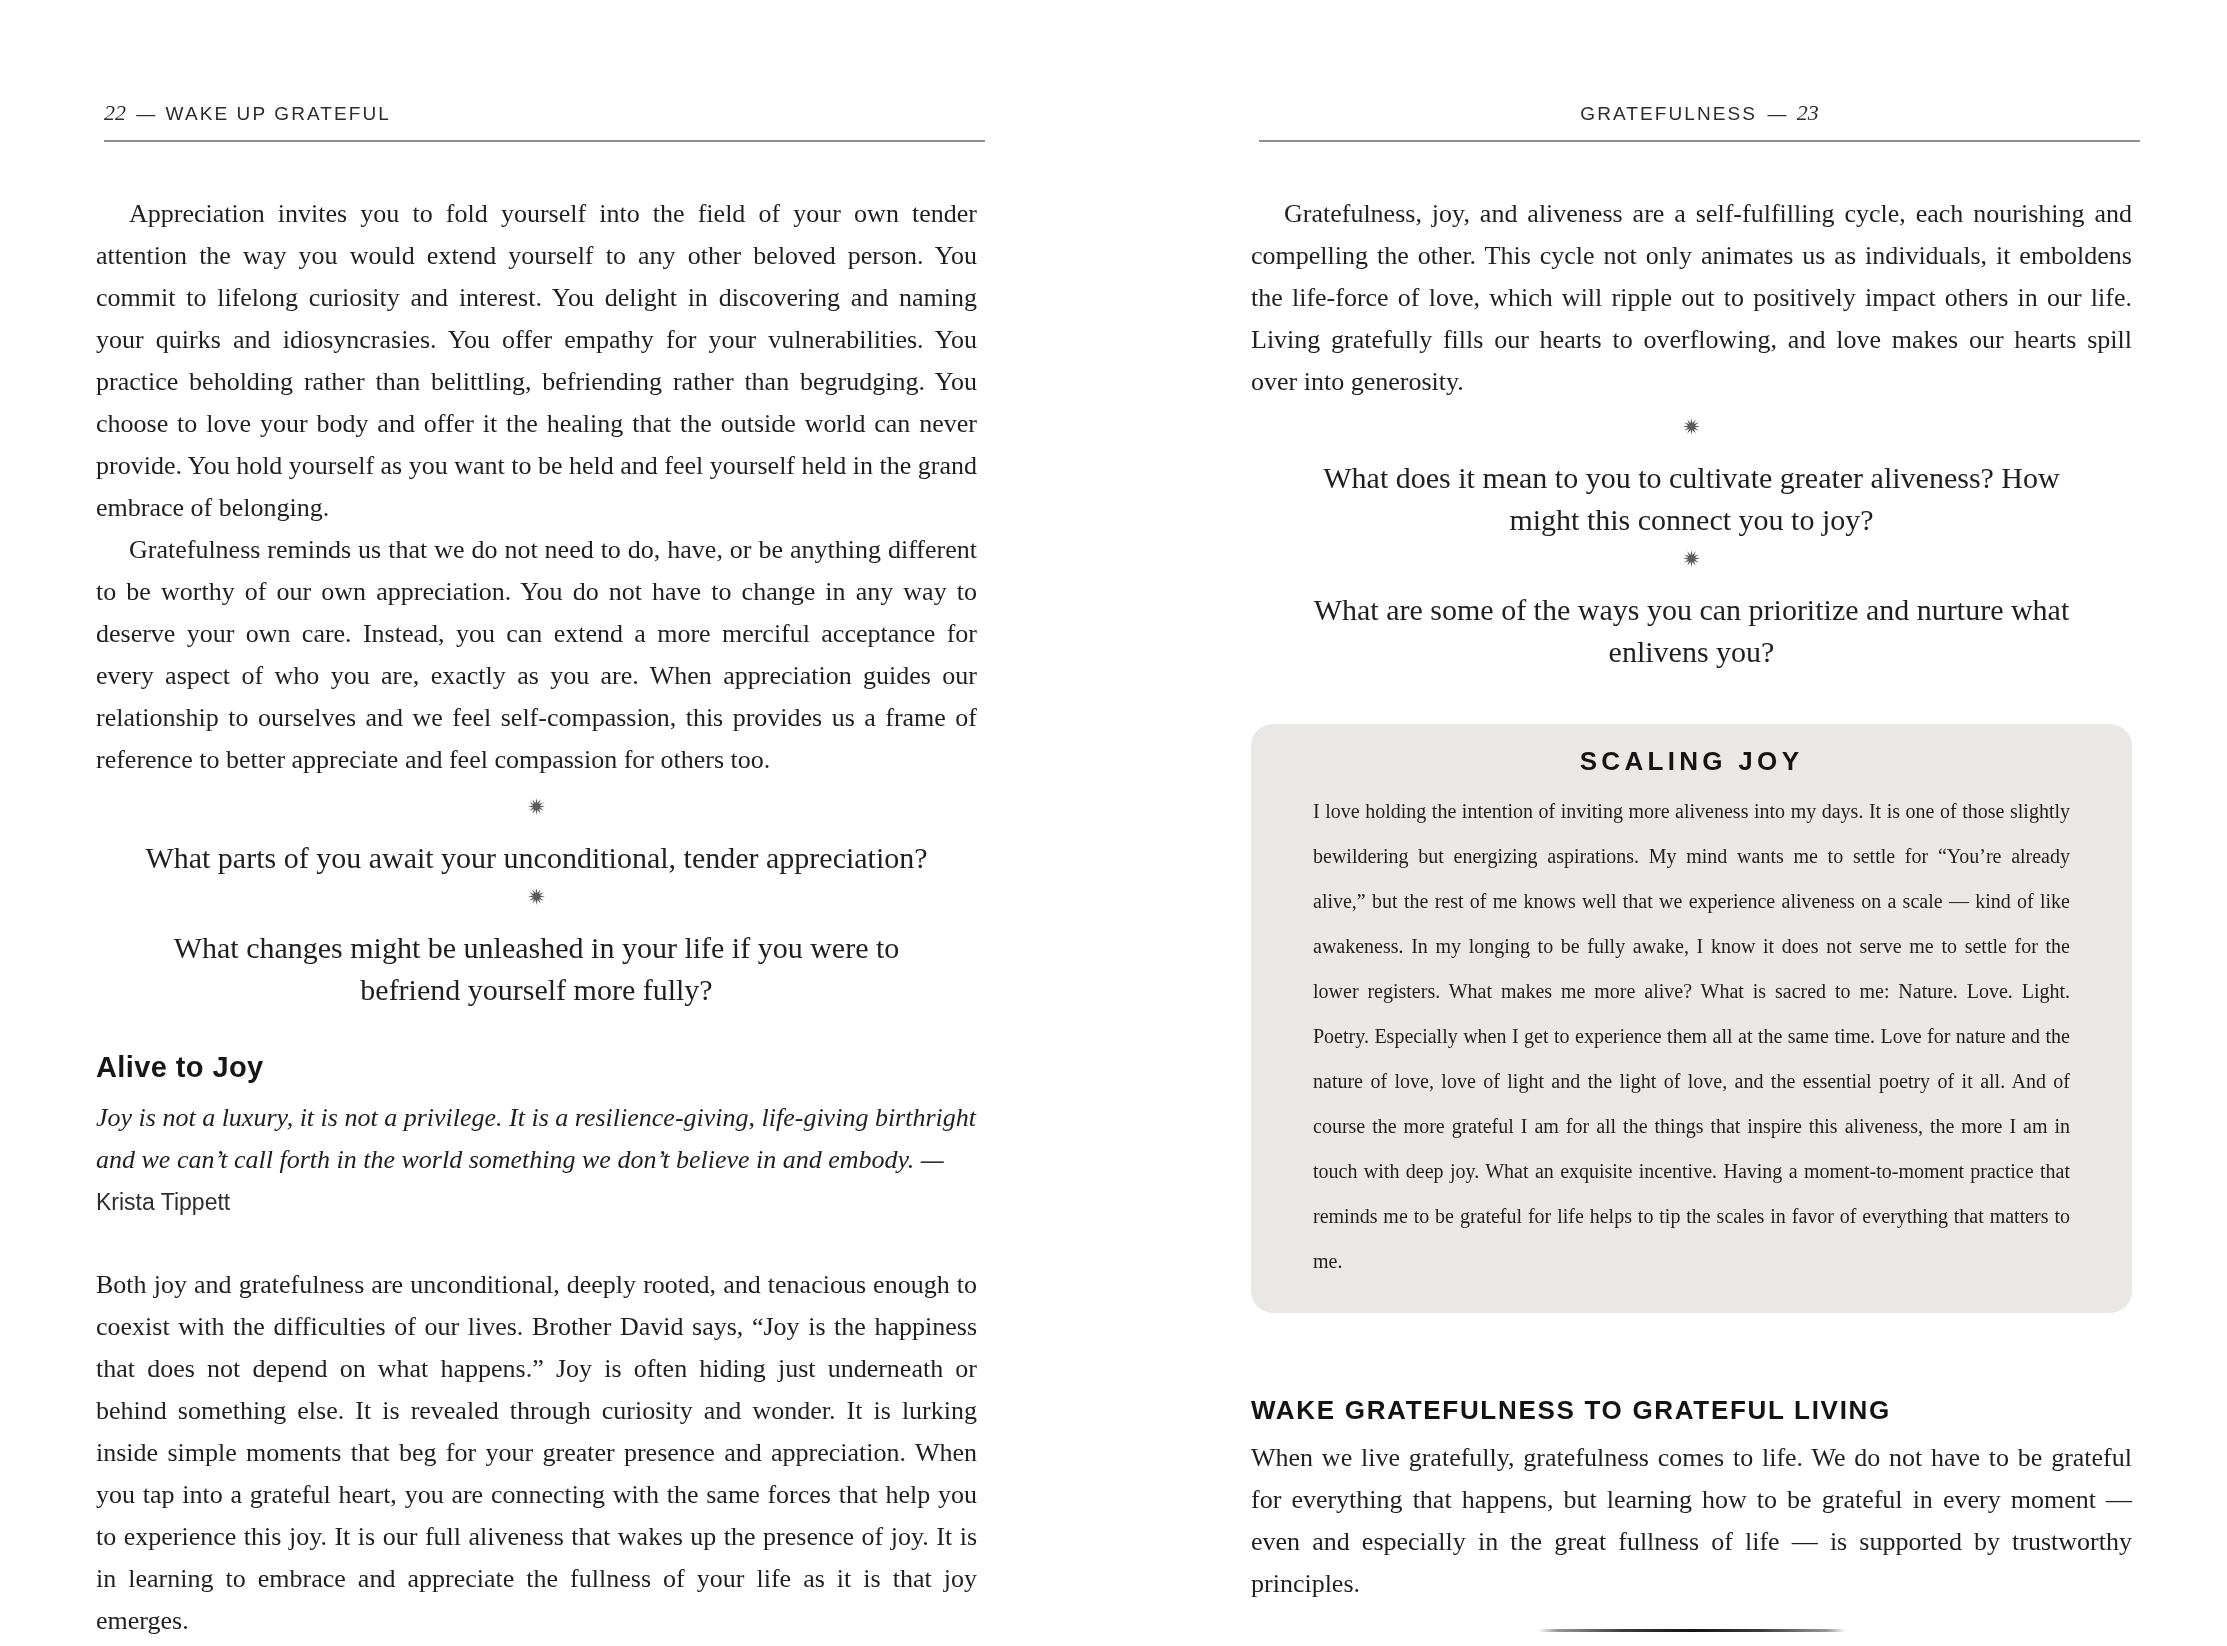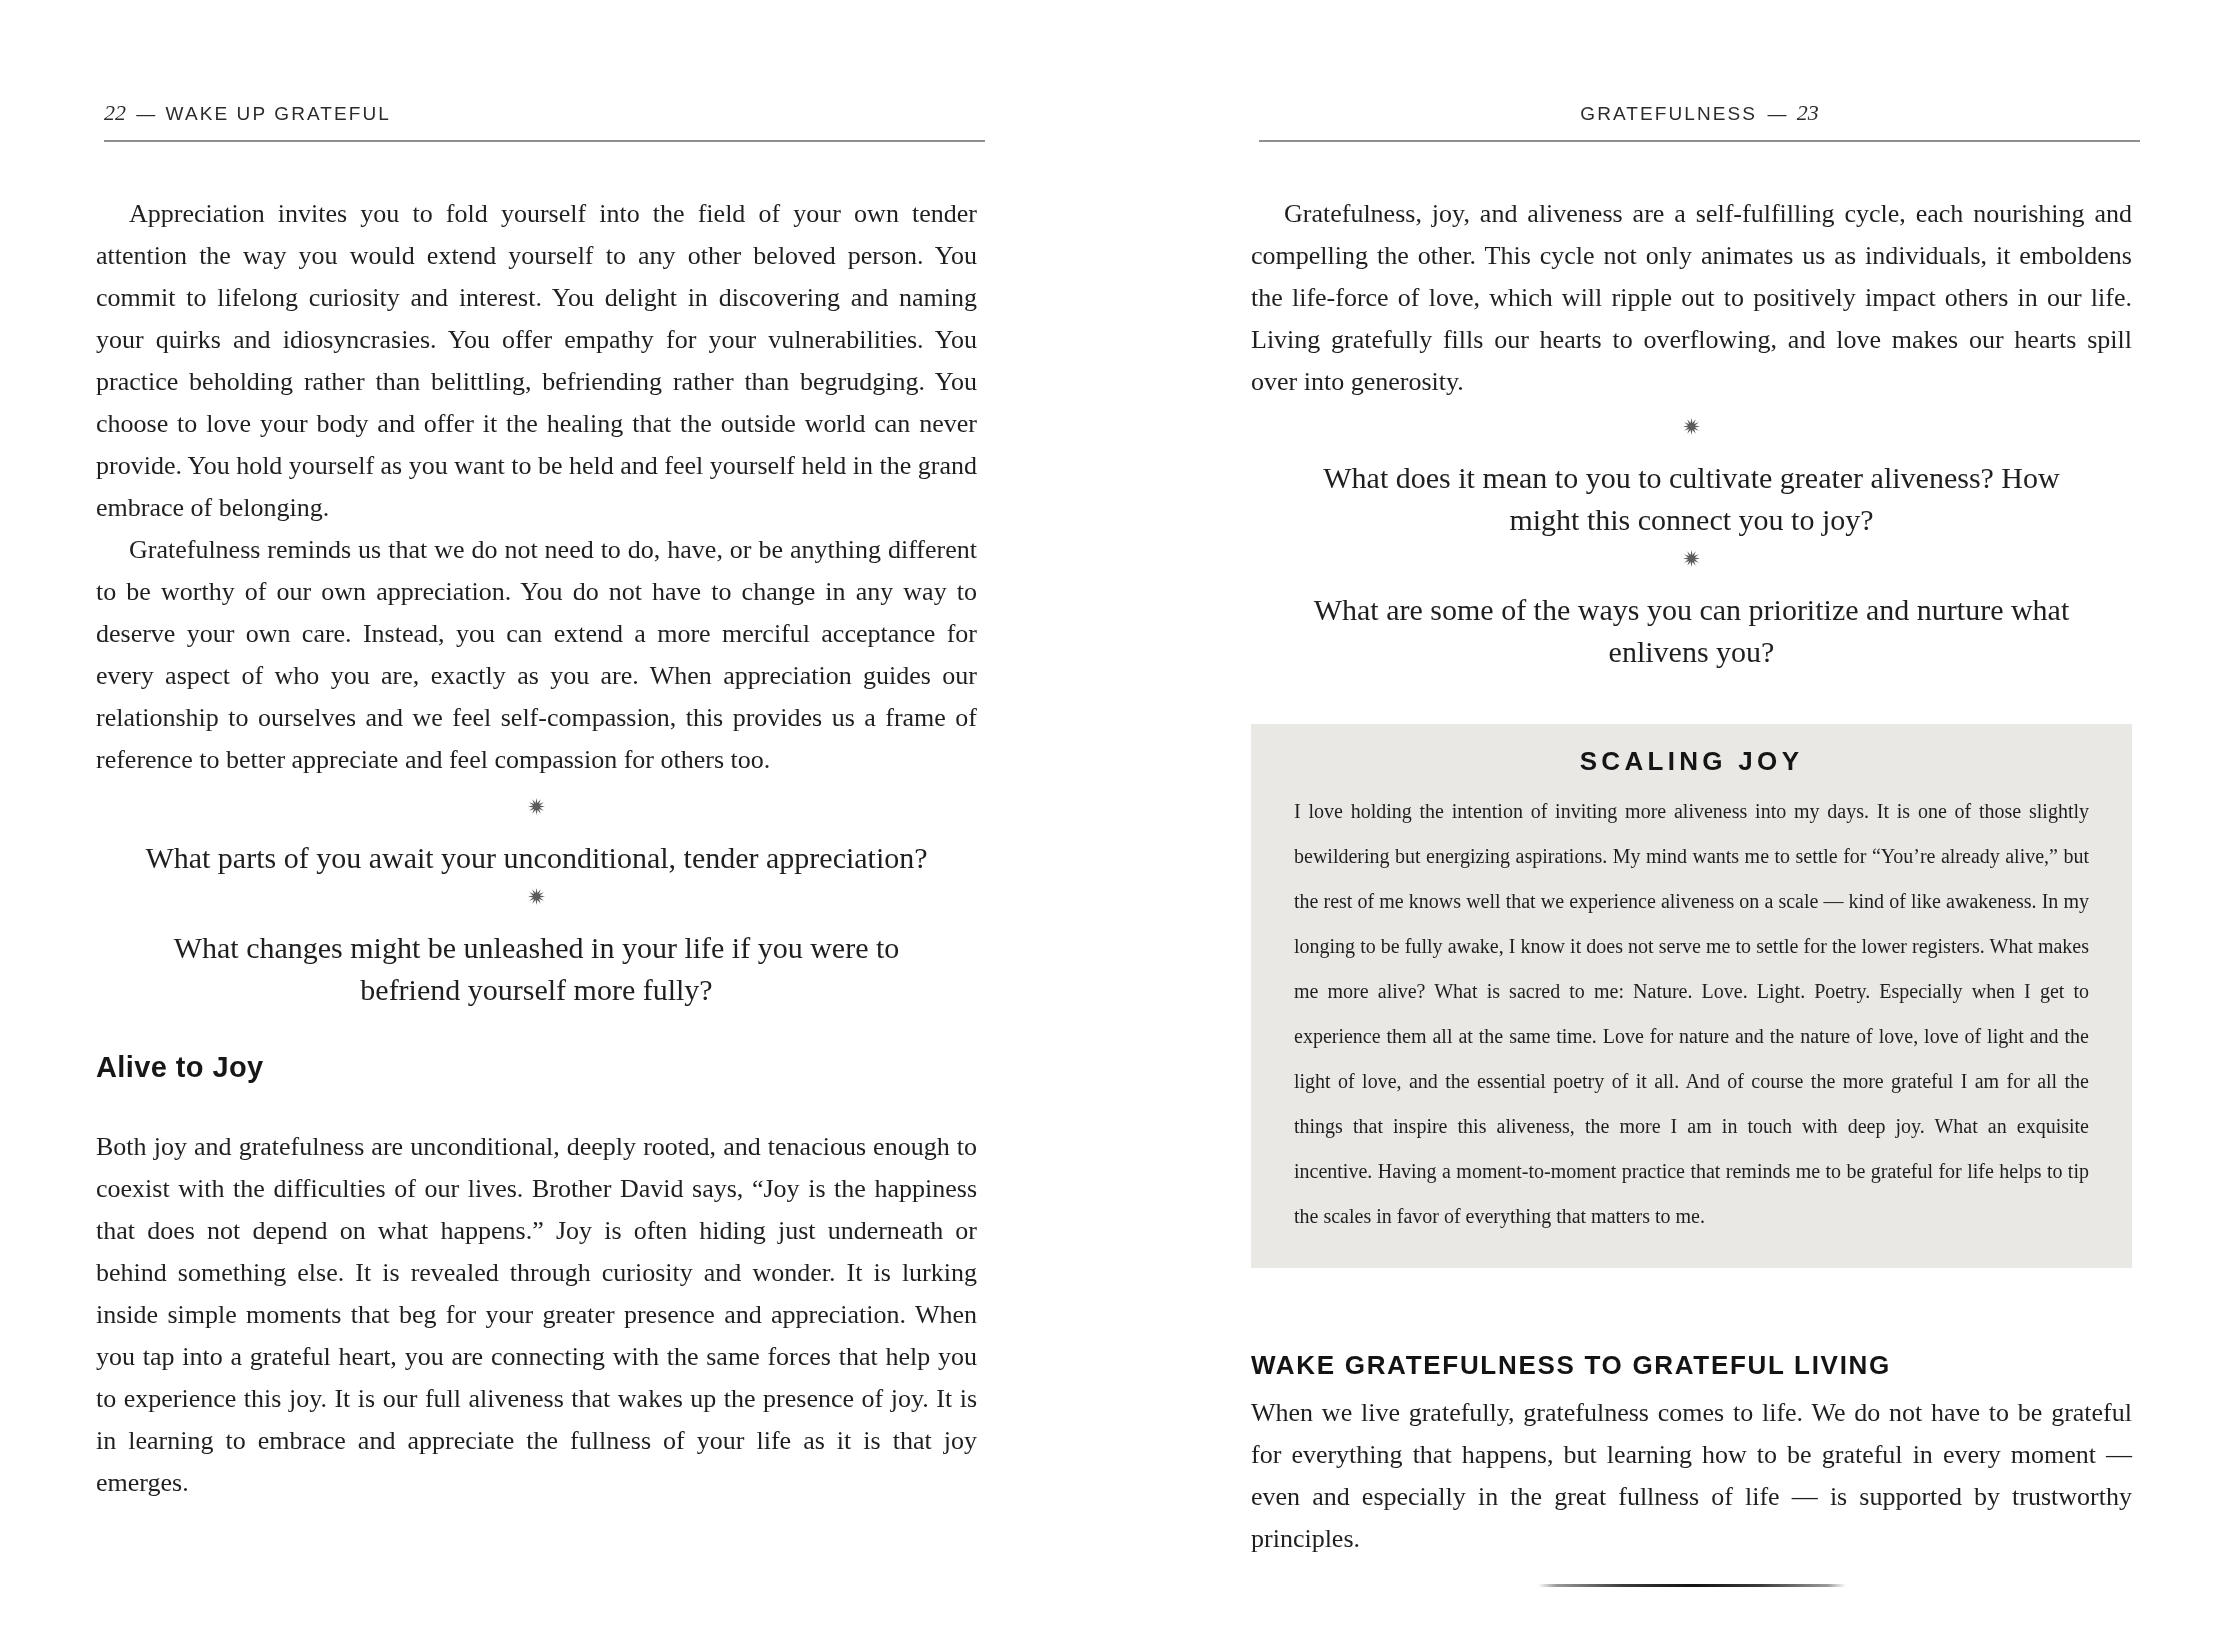--- a/index.html
+++ b/index.html
@@ -78,21 +78,22 @@
     font-style:normal;
     font-family:"Liberation Sans","DejaVu Sans",sans-serif;
     font-size:23px;color:#2e2e2e;
   }
   p.after-quote{margin-top:41px;}
 
   
   .callout{
     margin-top:51px;
     background:var(--box-bg);
-    padding:22px 43px 29px;
+    padding:22px 62px 29px;
+    border-radius:22px;
   }
   .callout-title{
     font-family:"Liberation Sans","DejaVu Sans",sans-serif;
     font-weight:bold;font-size:26px;letter-spacing:4.3px;
     text-align:center;color:#151515;
     margin-bottom:12px;
   }
   .callout-body{
     font-size:20px;line-height:45px;text-align:justify;
   }
@@ -135,20 +136,21 @@
 
       <span class="orn orn-tight">
         <svg viewBox="0 0 24 24" aria-hidden="true">
             <polygon fill="currentColor" points="24,12 16.8,13.3 22.4,18 15.5,15.5 18,22.4 13.3,16.8 12,24 10.7,16.8 6,22.4 8.5,15.5 1.6,18 7.2,13.3 0,12 7.2,10.7 1.6,6 8.5,8.5 6,1.6 10.7,7.2 12,0 13.3,7.2 18,1.6 15.5,8.5 22.4,6 16.8,10.7"></polygon>
           </svg>
       </span>
       <p class="question">What changes might be unleashed in your life if you were to befriend yourself more fully?</p>
 
       <h3 class="sub-heading">Alive to Joy</h3>
 
+      <p class="epigraph"><span>Joy is not a luxury, it is not a privilege. It is a resilience-giving, life-giving birthright and we can’t call forth in the world something we don’t believe in and embody.</span> <span class="attribution">— Krista Tippett</span></p>
 
       <p class="body after-quote">Both joy and gratefulness are unconditional, deeply rooted, and tenacious enough to coexist with the difficulties of our lives. Brother David says, “Joy is the happiness that does not depend on what happens.” Joy is often hiding just underneath or behind something else. It is revealed through curiosity and wonder. It is lurking inside simple moments that beg for your greater presence and appreciation. When you tap into a grateful heart, you are connecting with the same forces that help you to experience this joy. It is our full aliveness that wakes up the presence of joy. It is in learning to embrace and appreciate the fullness of your life as it is that joy emerges.</p>
     </div>
   </div>
 
   <div class="page page-right">
     <div class="running-head align-right">
       <span>GRATEFULNESS</span>
       <span class="head-dash">—</span>
       <span class="pg-num">23</span>

